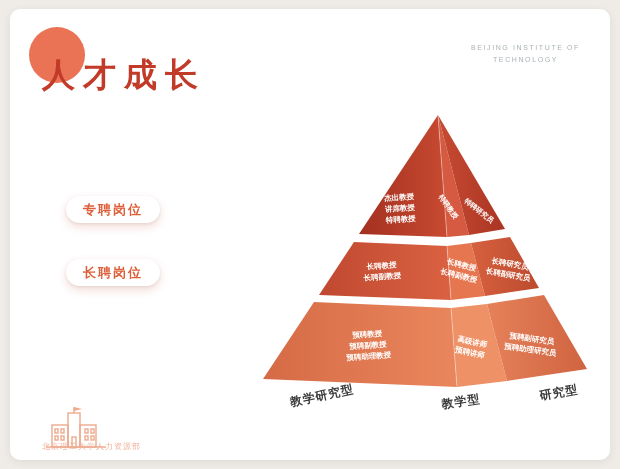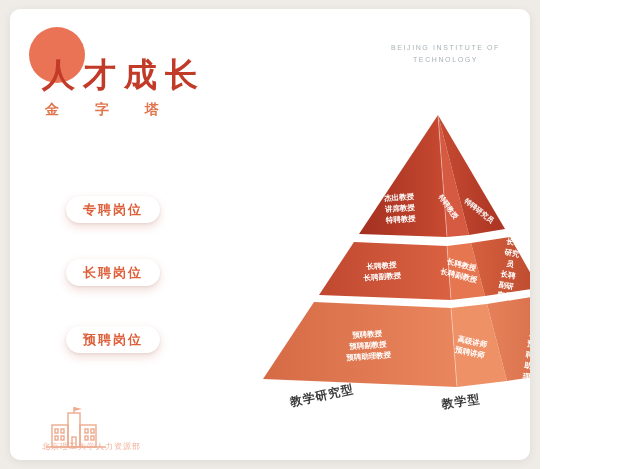--- a/index.html
+++ b/index.html
@@ -1,20 +1,20 @@
 <!DOCTYPE html>
 <html style="--accent: #c23a28; --salmon: #ea7355; --pill_text: #dd5f3a; --axis_text: #3c3c3c; --tier_top: #b43a28; --tier_middle: #d05a3c; --tier_bottom: #e07a52;"><head>
 <meta charset="utf-8">
 <style>
   * { margin:0; padding:0; box-sizing:border-box; }
   html,body { width:640px; height:469px; overflow:hidden; }
   body { font-family:"Liberation Sans","DejaVu Sans",sans-serif; }
 
   .stage {
-    position:relative; width:540px; height:469px;
+    position:relative; width:620px; height:469px;
     background:#efece7;
   }
   .card {
     position:absolute; left:10px; top:9px; right:10px; bottom:9px;
     background:#ffffff; border-radius:10px;
     box-shadow:0 2px 10px rgba(0,0,0,0.07);
     overflow:hidden;
   }
 
   
@@ -73,21 +73,20 @@
   }
 </style>
 </head>
 <body>
 
 <div class="stage">
   <div class="card">
 
     <div class="accent-circle"></div>
     <h1 class="title">人才成长</h1>
-    <div class="subtitle">金 字 塔</div>
     <div class="org">
       <div>BEIJING INSTITUTE OF</div>
       <div>TECHNOLOGY</div>
     </div>
 
     <svg class="pyramid-svg" viewBox="0 0 640 469">
       <defs>
         <linearGradient id="gT1L" x1="0" y1="0" x2="1" y2="0">
           <stop offset="0" stop-color="#a33020"></stop>
             <stop offset="1" stop-color="#c84a31"></stop>
@@ -146,21 +145,20 @@
     <div class="tier-label" style="left:358px; top:337px; transform:translate(-50%,-50%) rotate(-4deg);">预聘教授
 预聘副教授
 预聘助理教授</div>
     <div class="tier-label" style="left:461px; top:339px; transform:translate(-50%,-50%) rotate(12deg);">高级讲师
 预聘讲师</div>
     <div class="tier-label" style="left:521px; top:336px; transform:translate(-50%,-50%) rotate(8deg);">预聘副研究员
 预聘助理研究员</div>
 
     <div class="cat-pill" style="left:56px; top:187px;">专聘岗位</div>
     <div class="cat-pill" style="left:56px; top:250px;">长聘岗位</div>
-    <div class="cat-pill" style="left:56px; top:317px;">预聘岗位</div>
 
     <div class="axis-label" style="left:312px; top:387px; transform:translate(-50%,-50%) rotate(-12deg);">教学研究型</div>
     <div class="axis-label" style="left:451px; top:393px; transform:translate(-50%,-50%) rotate(-8deg);">教学型</div>
     <div class="axis-label" style="left:549px; top:384px; transform:translate(-50%,-50%) rotate(-10deg);">研究型</div>
 
     <svg class="building-svg" viewBox="0 0 64 44" fill="none" stroke="#edaa8e" stroke-width="1.4">
       <line x1="30" y1="2" x2="30" y2="8"></line>
       <polygon points="30,2 38,4 30,6" fill="#edaa8e" stroke="none"></polygon>
       <rect x="24" y="8" width="12" height="34"></rect>
       <rect x="28" y="32" width="4" height="10"></rect>

